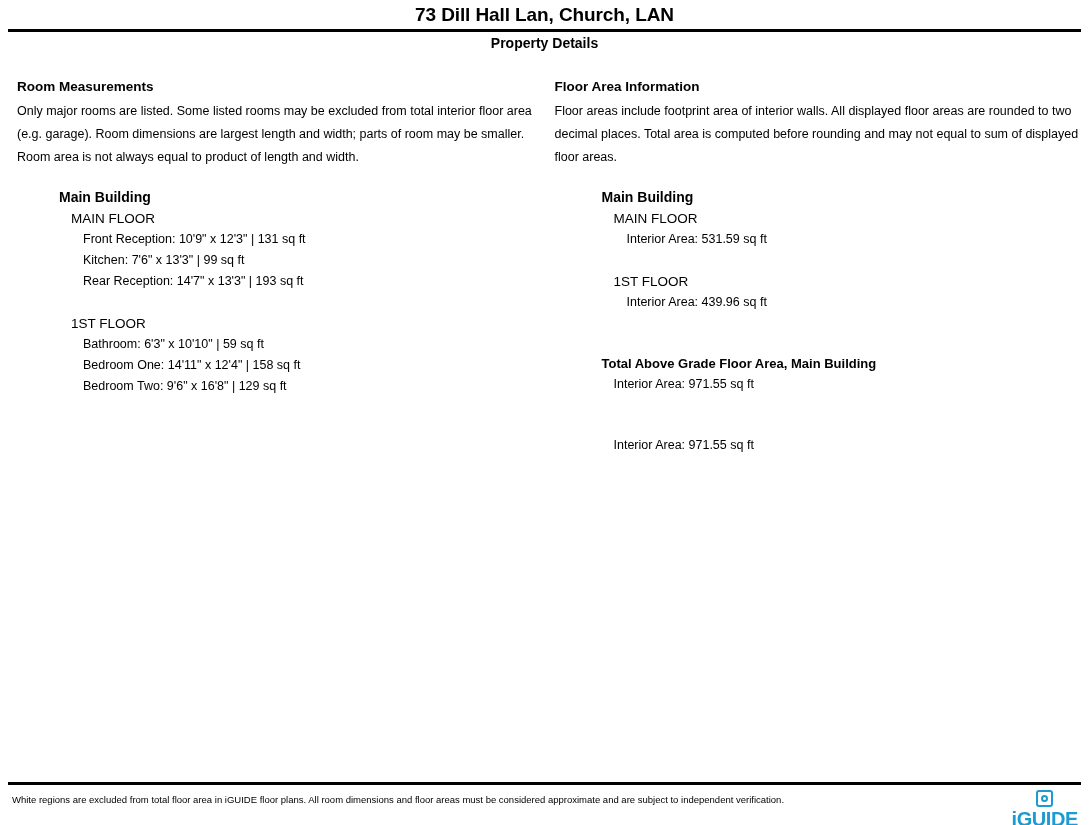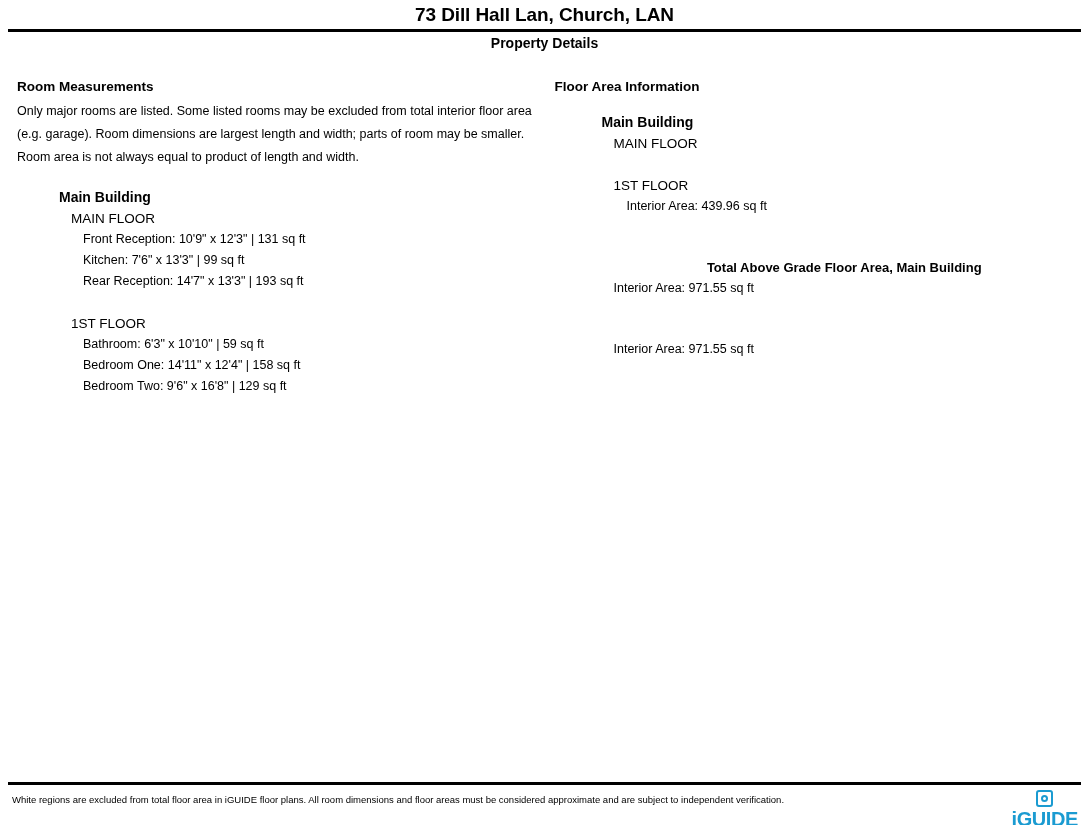--- a/index.html
+++ b/index.html
@@ -102,21 +102,21 @@
 
   
   .col-left .tree-building { padding-left: 42px; }
   .col-left .tree-floor    { padding-left: 54px; }
   .col-left .tree-item     { padding-left: 66px; }
 
   
   .col-right .tree-building   { padding-left: 47px; }
   .col-right .tree-floor      { padding-left: 59px; }
   .col-right .tree-item       { padding-left: 72px; }
-  .col-right .tree-total-head { padding-left: 47px; text-align: center; }
+  .col-right .tree-total-head { padding-left: 47px; }
   .col-right .tree-total-item { padding-left: 59px; }
 
   .floor-gap { height: 21px; }
   .total-gap { height: 40px; }
 
   
   .rule-bottom {
     position: absolute;
     left: 8px;
     right: 8px;
@@ -204,25 +204,27 @@
 
       <div class="tree-floor">1ST FLOOR</div>
       <div class="tree-item">Bathroom: 6'3" x 10'10" | 59 sq ft</div>
       <div class="tree-item">Bedroom One: 14'11" x 12'4" | 158 sq ft</div>
       <div class="tree-item">Bedroom Two: 9'6" x 16'8" | 129 sq ft</div>
     </div>
   </div>
 
   <div class="col col-right">
     <div class="section-head">Floor Area Information</div>
+    <p class="section-note">Floor areas include footprint area of interior walls. All displayed floor areas are rounded to two decimal places. Total area is computed before rounding and may not equal to sum of displayed floor areas.</p>
 
     <div class="tree">
       <div class="tree-building">Main Building</div>
 
       <div class="tree-floor">MAIN FLOOR</div>
+      <div class="tree-item">Interior Area: 531.59 sq ft</div>
 
       <div class="floor-gap"></div>
 
       <div class="tree-floor">1ST FLOOR</div>
       <div class="tree-item">Interior Area: 439.96 sq ft</div>
 
       <div class="total-gap"></div>
 
       <div class="tree-total-head">Total Above Grade Floor Area, Main Building</div>
       <div class="tree-item tree-total-item">Interior Area: 971.55 sq ft</div>

